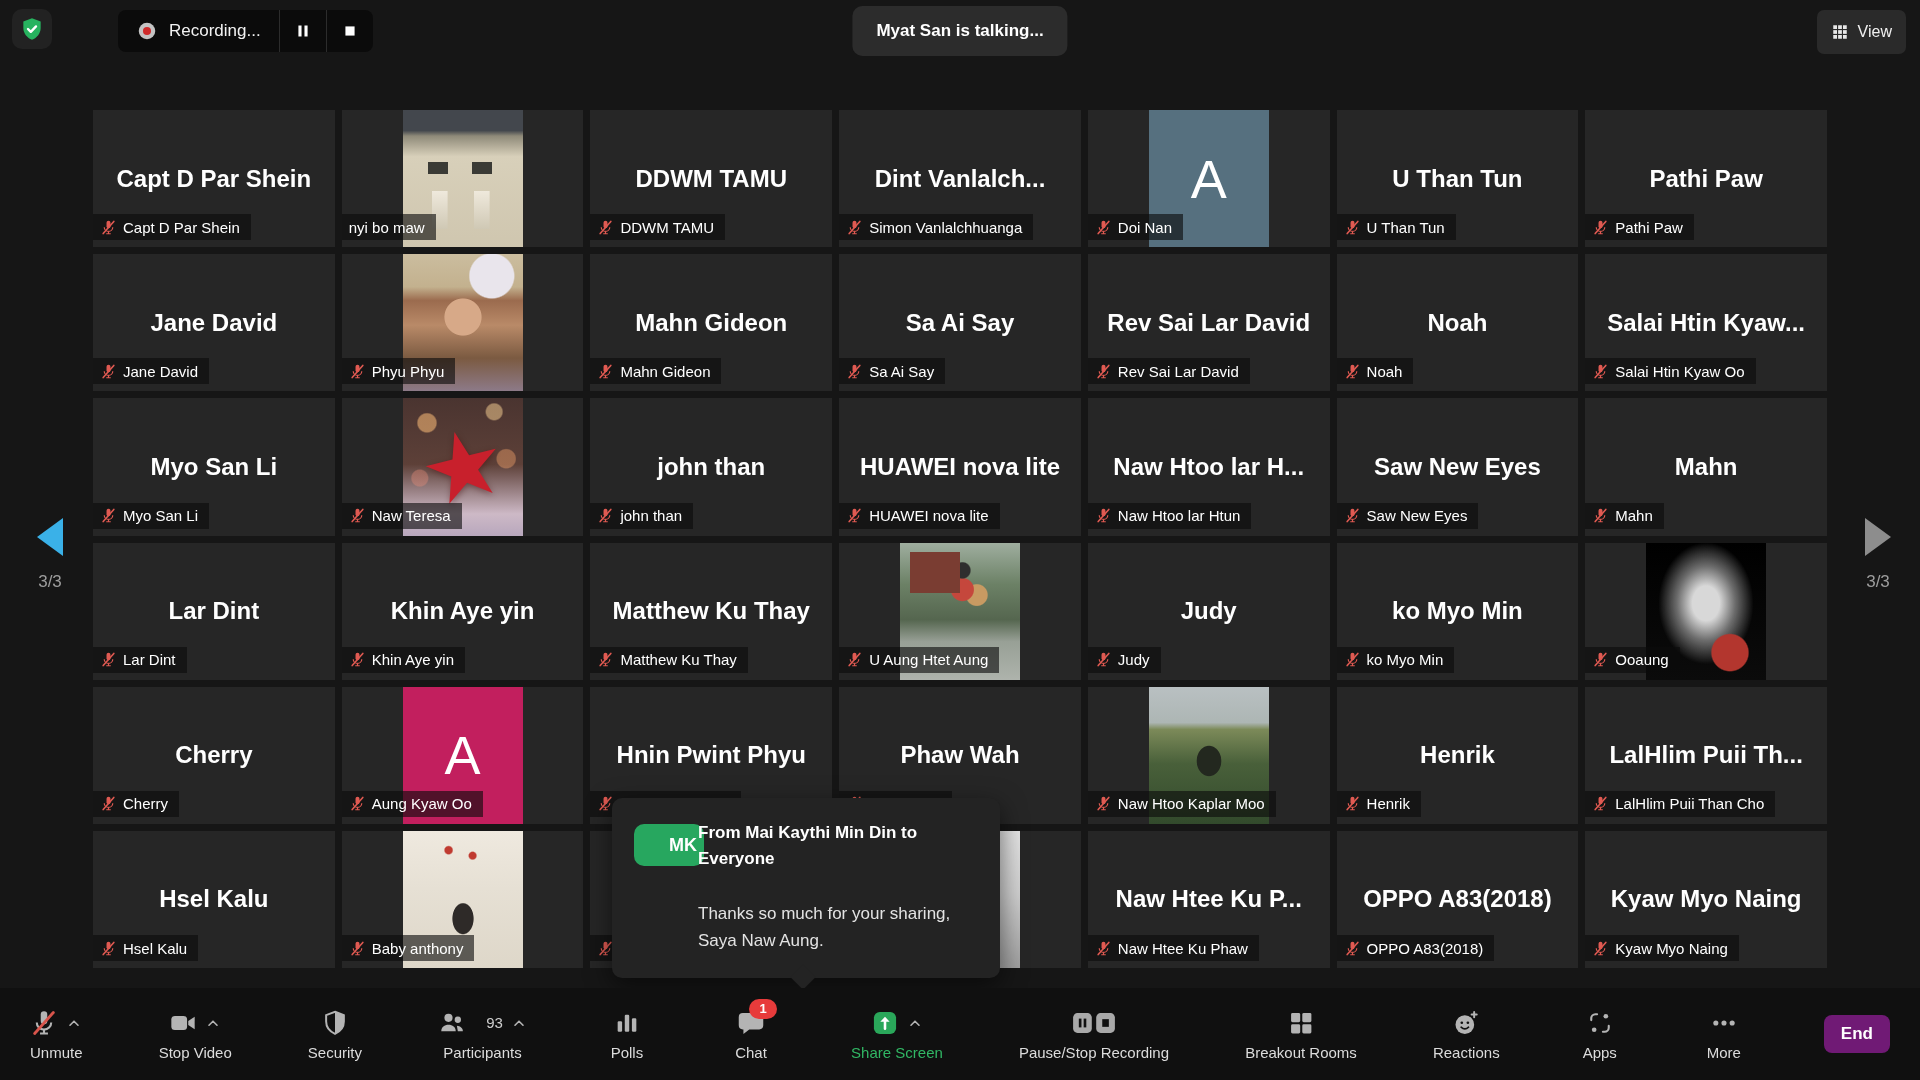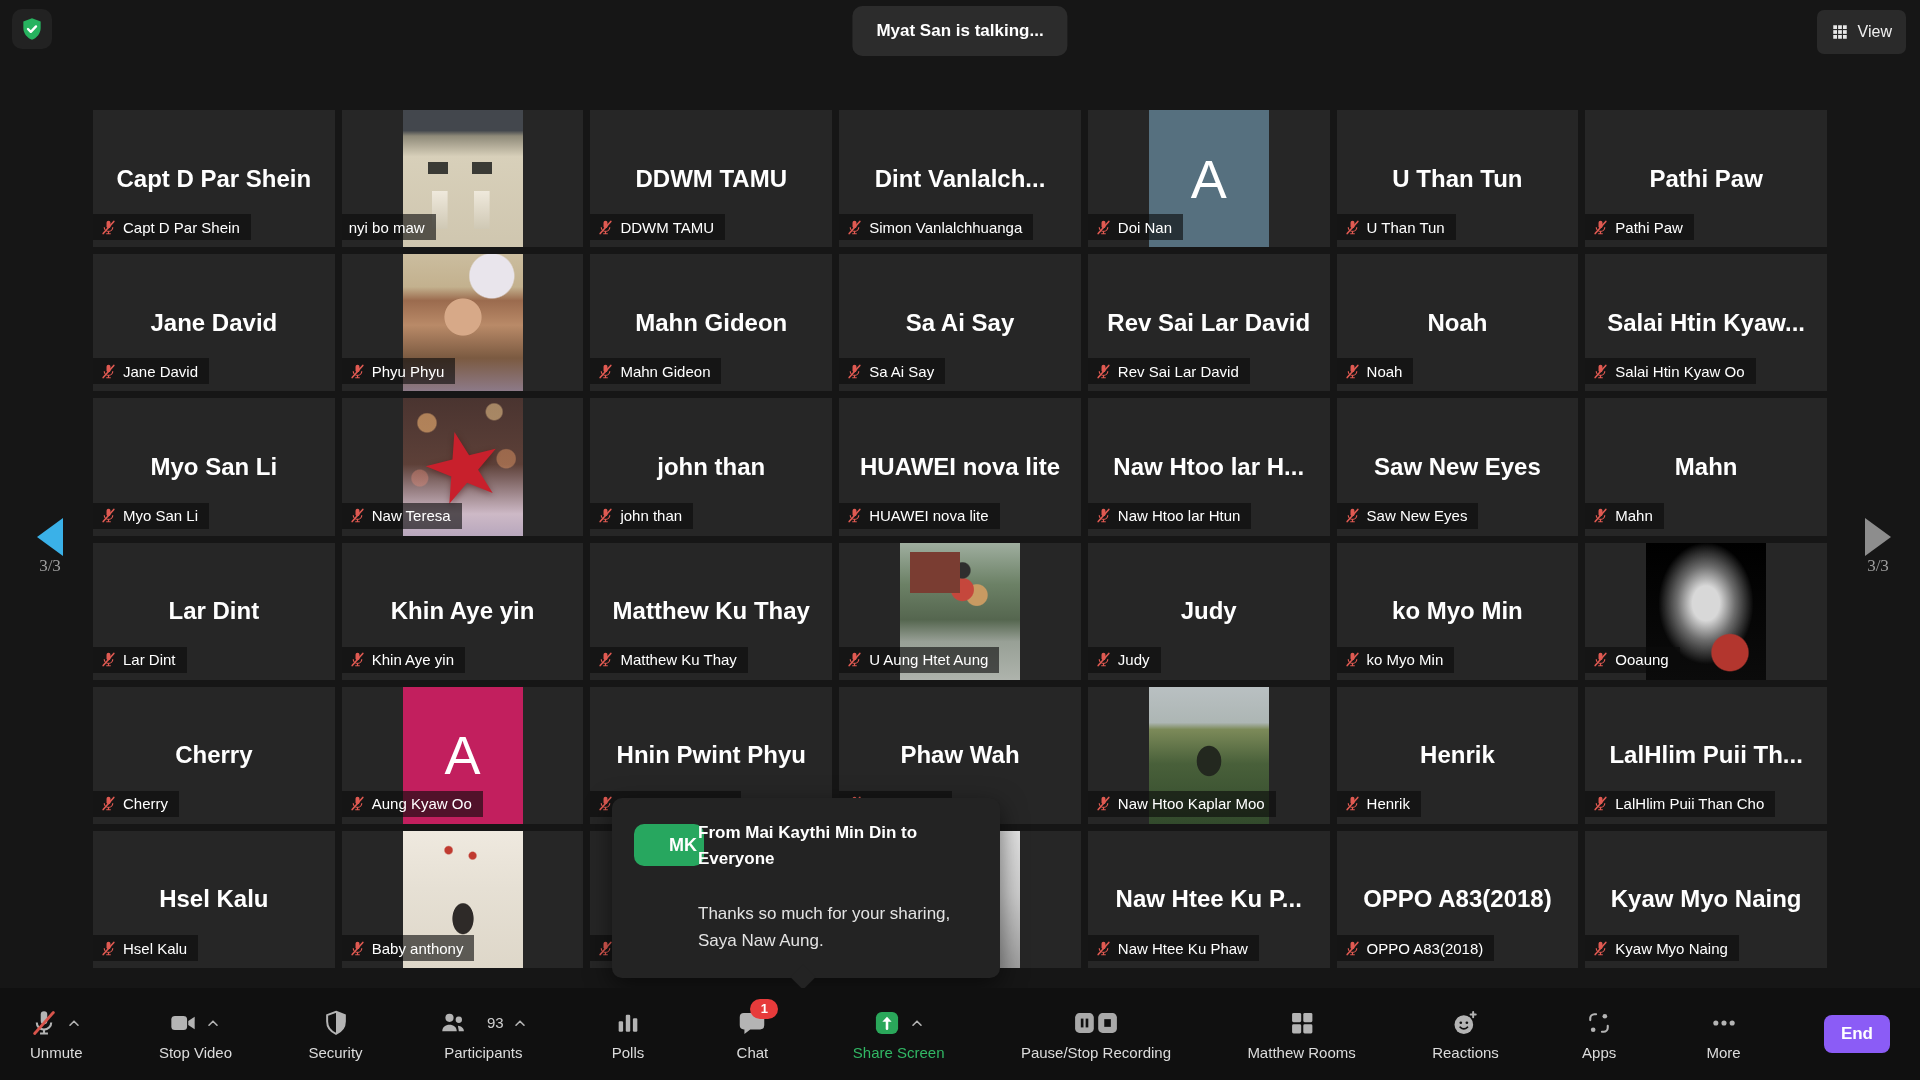--- a/index.html
+++ b/index.html
@@ -18,21 +18,21 @@
                 border-radius:10px;padding:15px 24px;font-size:17px;font-weight:bold;}
   .view-btn{position:absolute;right:14px;top:10px;height:44px;background:#2a2a2a;border-radius:7px;
             display:flex;align-items:center;gap:9px;padding:0 14px;font-size:16px;color:#f0f0f0;}
 
   
   .pager{position:absolute;top:518px;width:56px;text-align:center;}
   .pager.left{left:22px;} .pager.right{right:14px;}
   .tri{width:0;height:0;margin:0 auto;}
   .tri.left{border-top:19px solid transparent;border-bottom:19px solid transparent;border-right:26px solid #3ab1e8;}
   .tri.right{border-top:19px solid transparent;border-bottom:19px solid transparent;border-left:26px solid #8d8d8d;}
-  .pager .pg{color:#9d9d9d;font-size:17px;font-family:Liberation Serif, serif;}
+  .pager .pg{margin-top:16px;color:#9d9d9d;font-size:17px;}
 
   
   .grid{position:absolute;left:93px;top:110px;width:1734px;height:858px;display:grid;
         grid-template-columns:repeat(7,1fr);grid-template-rows:repeat(6,1fr);gap:7px;z-index:1;}
   .tile{position:relative;background:#262626;overflow:hidden;}
   .big-name{position:absolute;left:0;right:0;top:50%;transform:translateY(-50%);text-align:center;
             font-size:24px;font-weight:bold;color:#fff;padding:0 10px;white-space:nowrap;overflow:hidden;}
   .avatar{position:absolute;left:50%;top:0;height:100%;width:120px;transform:translateX(-50%);}
   .avatar.letter{display:flex;align-items:center;justify-content:center;font-size:54px;color:#fff;font-weight:400;}
   .name-label{position:absolute;left:0;bottom:7px;max-width:96%;height:26px;display:flex;align-items:center;
@@ -92,21 +92,21 @@
   
   .toolbar{position:absolute;left:0;right:0;bottom:0;height:92px;background:#101010;z-index:9;
            display:flex;align-items:center;justify-content:space-between;padding:0 30px;box-sizing:border-box;}
   .tb-item{display:flex;flex-direction:column;align-items:center;gap:6px;min-width:48px;}
   .icon-row{position:relative;height:30px;display:flex;align-items:center;gap:8px;}
   .tb-label{font-size:15px;color:#dcdcdc;white-space:nowrap;}
   .tb-label.green{color:#31b764;}
   .badge{position:absolute;top:-9px;right:-12px;min-width:20px;height:20px;border-radius:10px;background:#e73b3b;
          color:#fff;font-size:13px;font-weight:bold;display:flex;align-items:center;justify-content:center;padding:0 4px;}
   .count{font-size:15px;color:#cfcfcf;margin-left:12px;}
-  .end-btn{width:66px;height:38px;background:#8b5cf6;border:none;border-radius:8px;color:#fff;
+  .end-btn{width:66px;height:38px;background:#701a75;border:none;border-radius:8px;color:#fff;
            font-size:17px;font-weight:bold;font-family:"Liberation Sans",sans-serif;}
   svg{display:block;}
 </style>
 </head>
 <body>
 
 <svg width="0" height="0" style="position:absolute">
   <symbol id="i-shield-check" viewBox="0 0 24 24">
     <path d="M12 2l8 3v6c0 5-3.4 9-8 11-4.6-2-8-6-8-11V5z" fill="#27b35f"></path>
     <path d="M8.3 12l2.6 2.6 4.8-5" fill="none" stroke="#fff" stroke-width="2.2" stroke-linecap="round" stroke-linejoin="round"></path>
@@ -225,20 +225,46 @@
 <div class="stage">
 
   <div class="shield-btn">
     <span>
         <svg width="26" height="26">
           <use href="#i-shield-check"></use>
         </svg>
       </span>
   </div>
 
+  <div class="rec-pill">
+    <div class="rec-main">
+      <span>
+          <svg width="22" height="22">
+            <use href="#i-record-dot"></use>
+          </svg>
+        </span>
+      <span>Recording...</span>
+    </div>
+    <div class="rec-div"></div>
+    <div class="rec-btn">
+      <span>
+          <svg width="22" height="22">
+            <use href="#i-pause"></use>
+          </svg>
+        </span>
+    </div>
+    <div class="rec-div"></div>
+    <div class="rec-btn">
+      <span>
+          <svg width="22" height="22">
+            <use href="#i-stop"></use>
+          </svg>
+        </span>
+    </div>
+  </div>
 
   <div class="talking-pill">Myat San is talking...</div>
 
   <div class="view-btn">
     <span>
         <svg width="18" height="18">
           <use href="#i-grid"></use>
         </svg>
       </span>
     <span>View</span>
@@ -859,21 +885,21 @@
       <span class="tb-label">Pause/Stop Recording</span>
     </div>
       <div class="tb-item">
       <div class="icon-row">
         <span class="tb-icon">
             <svg width="28" height="28" viewBox="0 0 24 24">
               <use href="#i-breakout"></use>
             </svg>
           </span>
       </div>
-      <span class="tb-label">Matthew Rooms</span>
+      <span class="tb-label">Breakout Rooms</span>
     </div>
       <div class="tb-item">
       <div class="icon-row">
         <span class="tb-icon">
             <svg width="28" height="28" viewBox="0 0 24 24">
               <use href="#i-reactions"></use>
             </svg>
           </span>
       </div>
       <span class="tb-label">Reactions</span>

